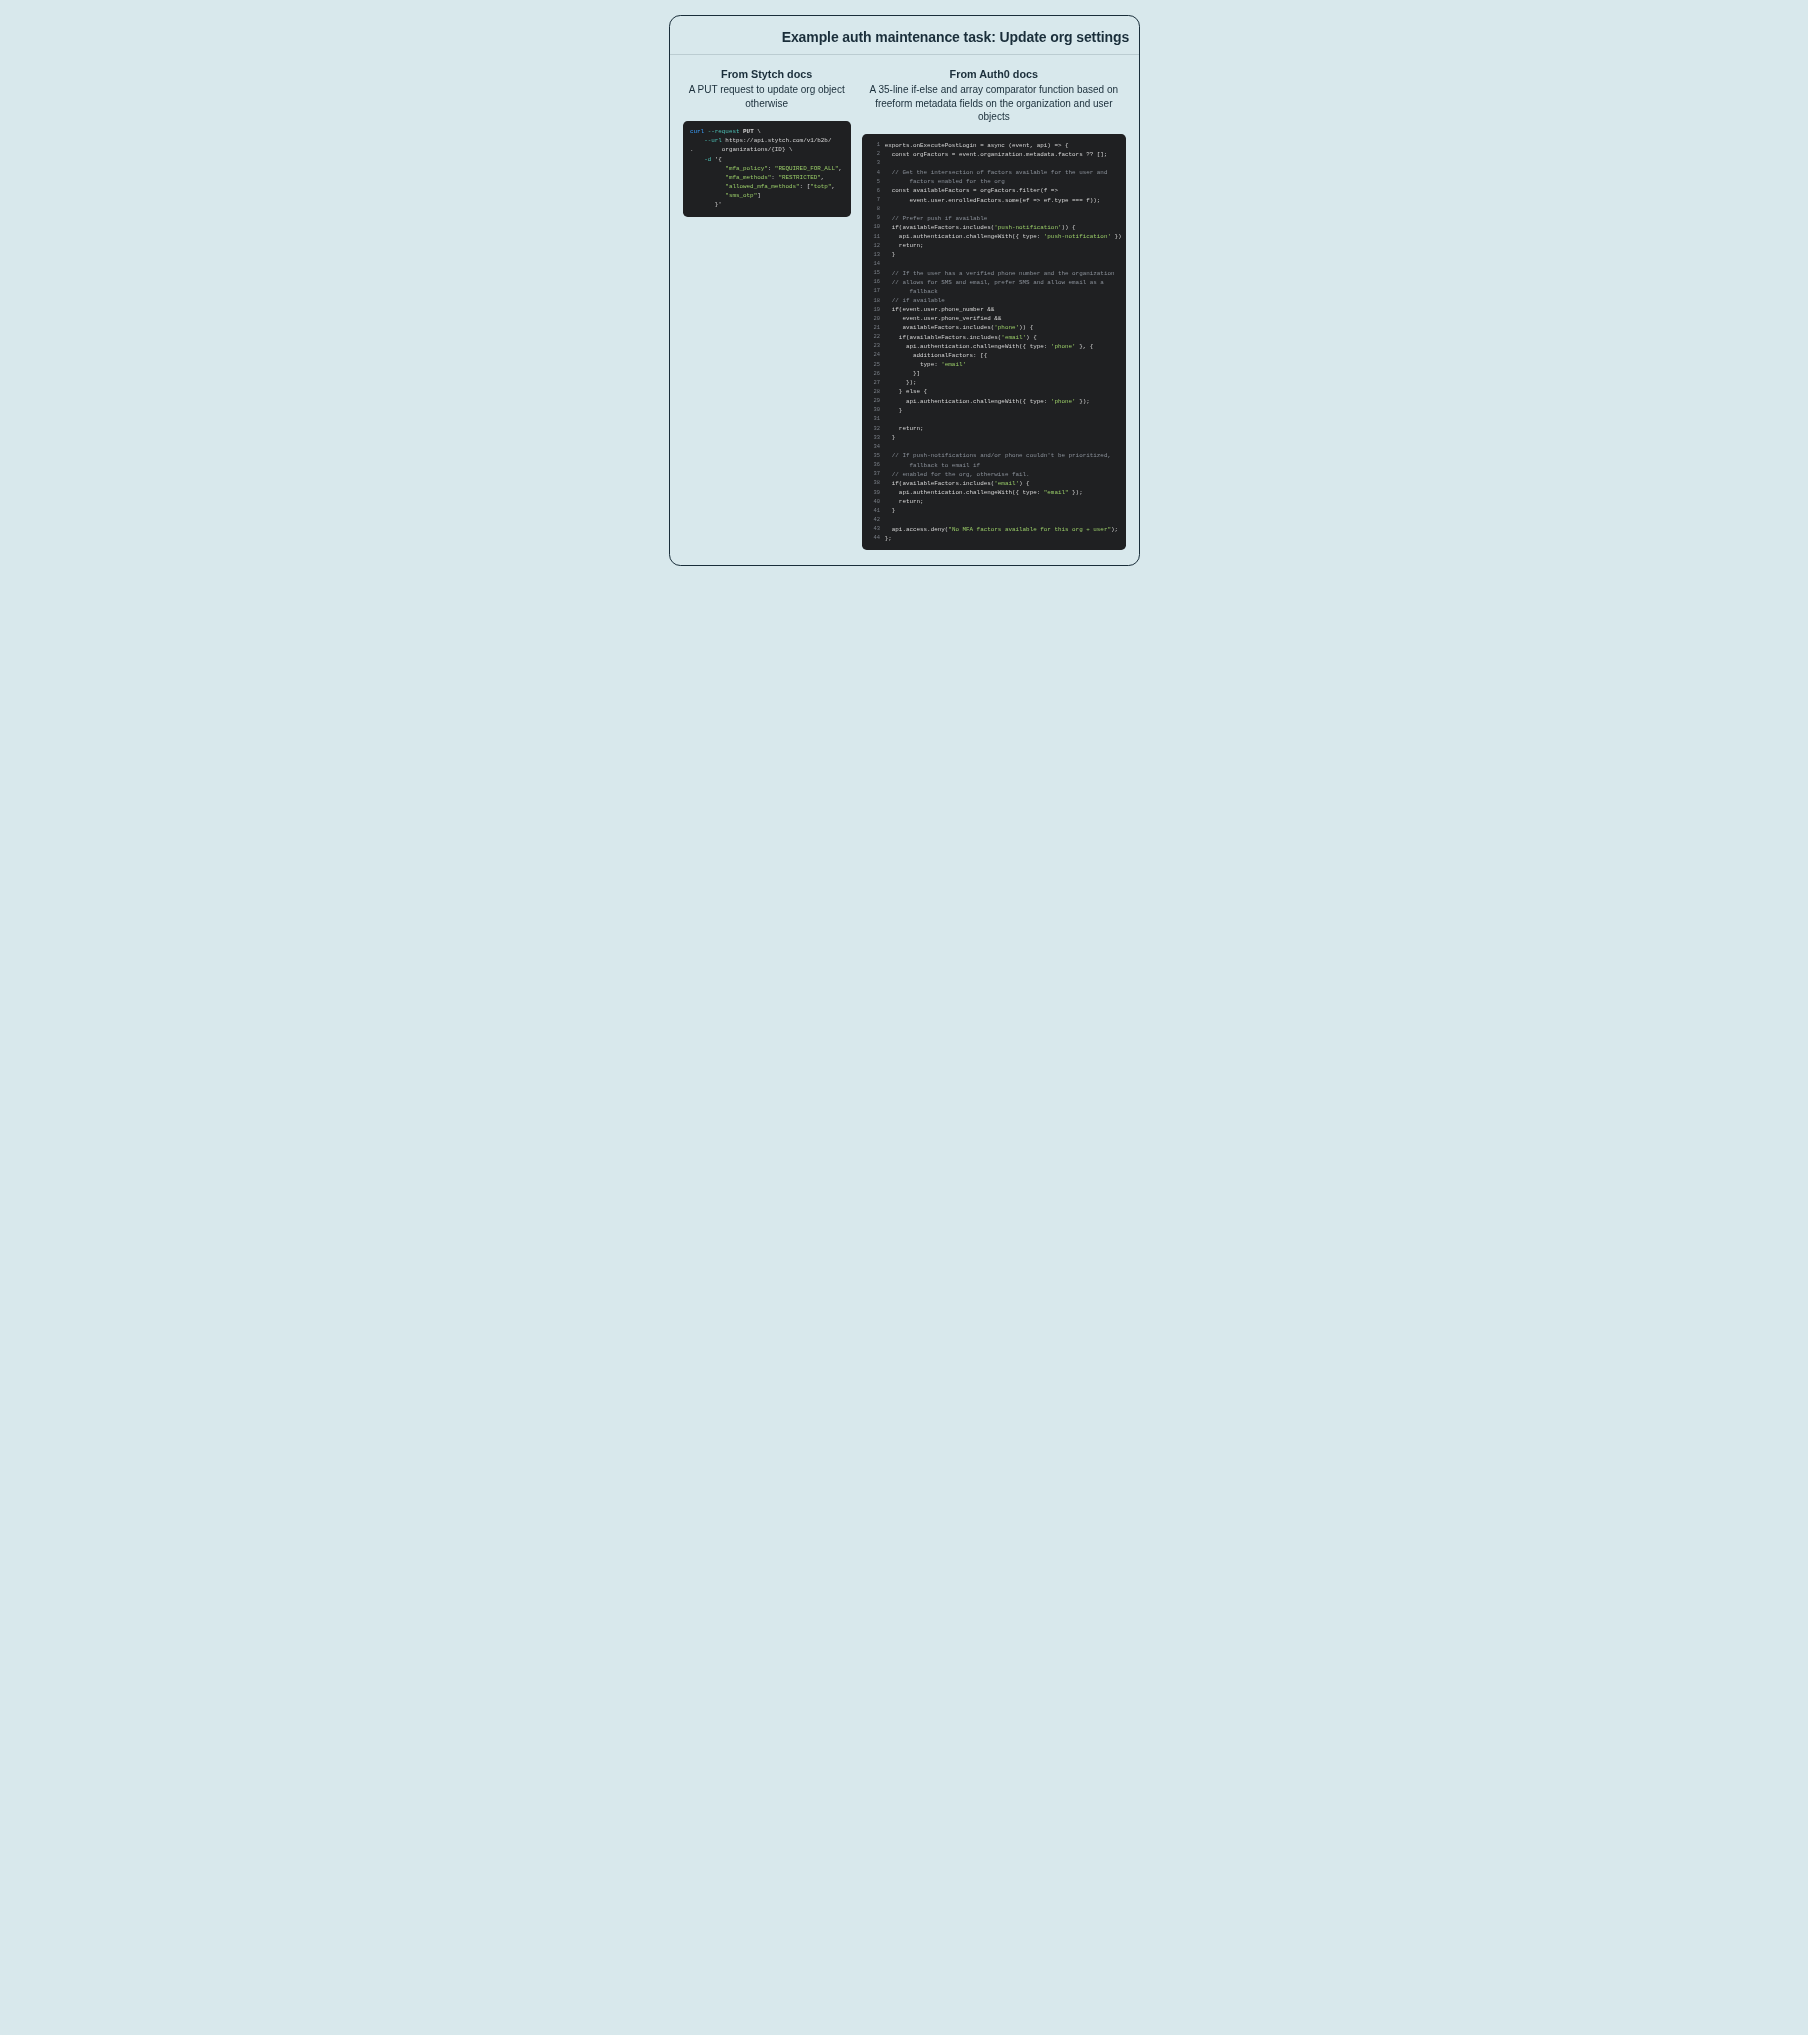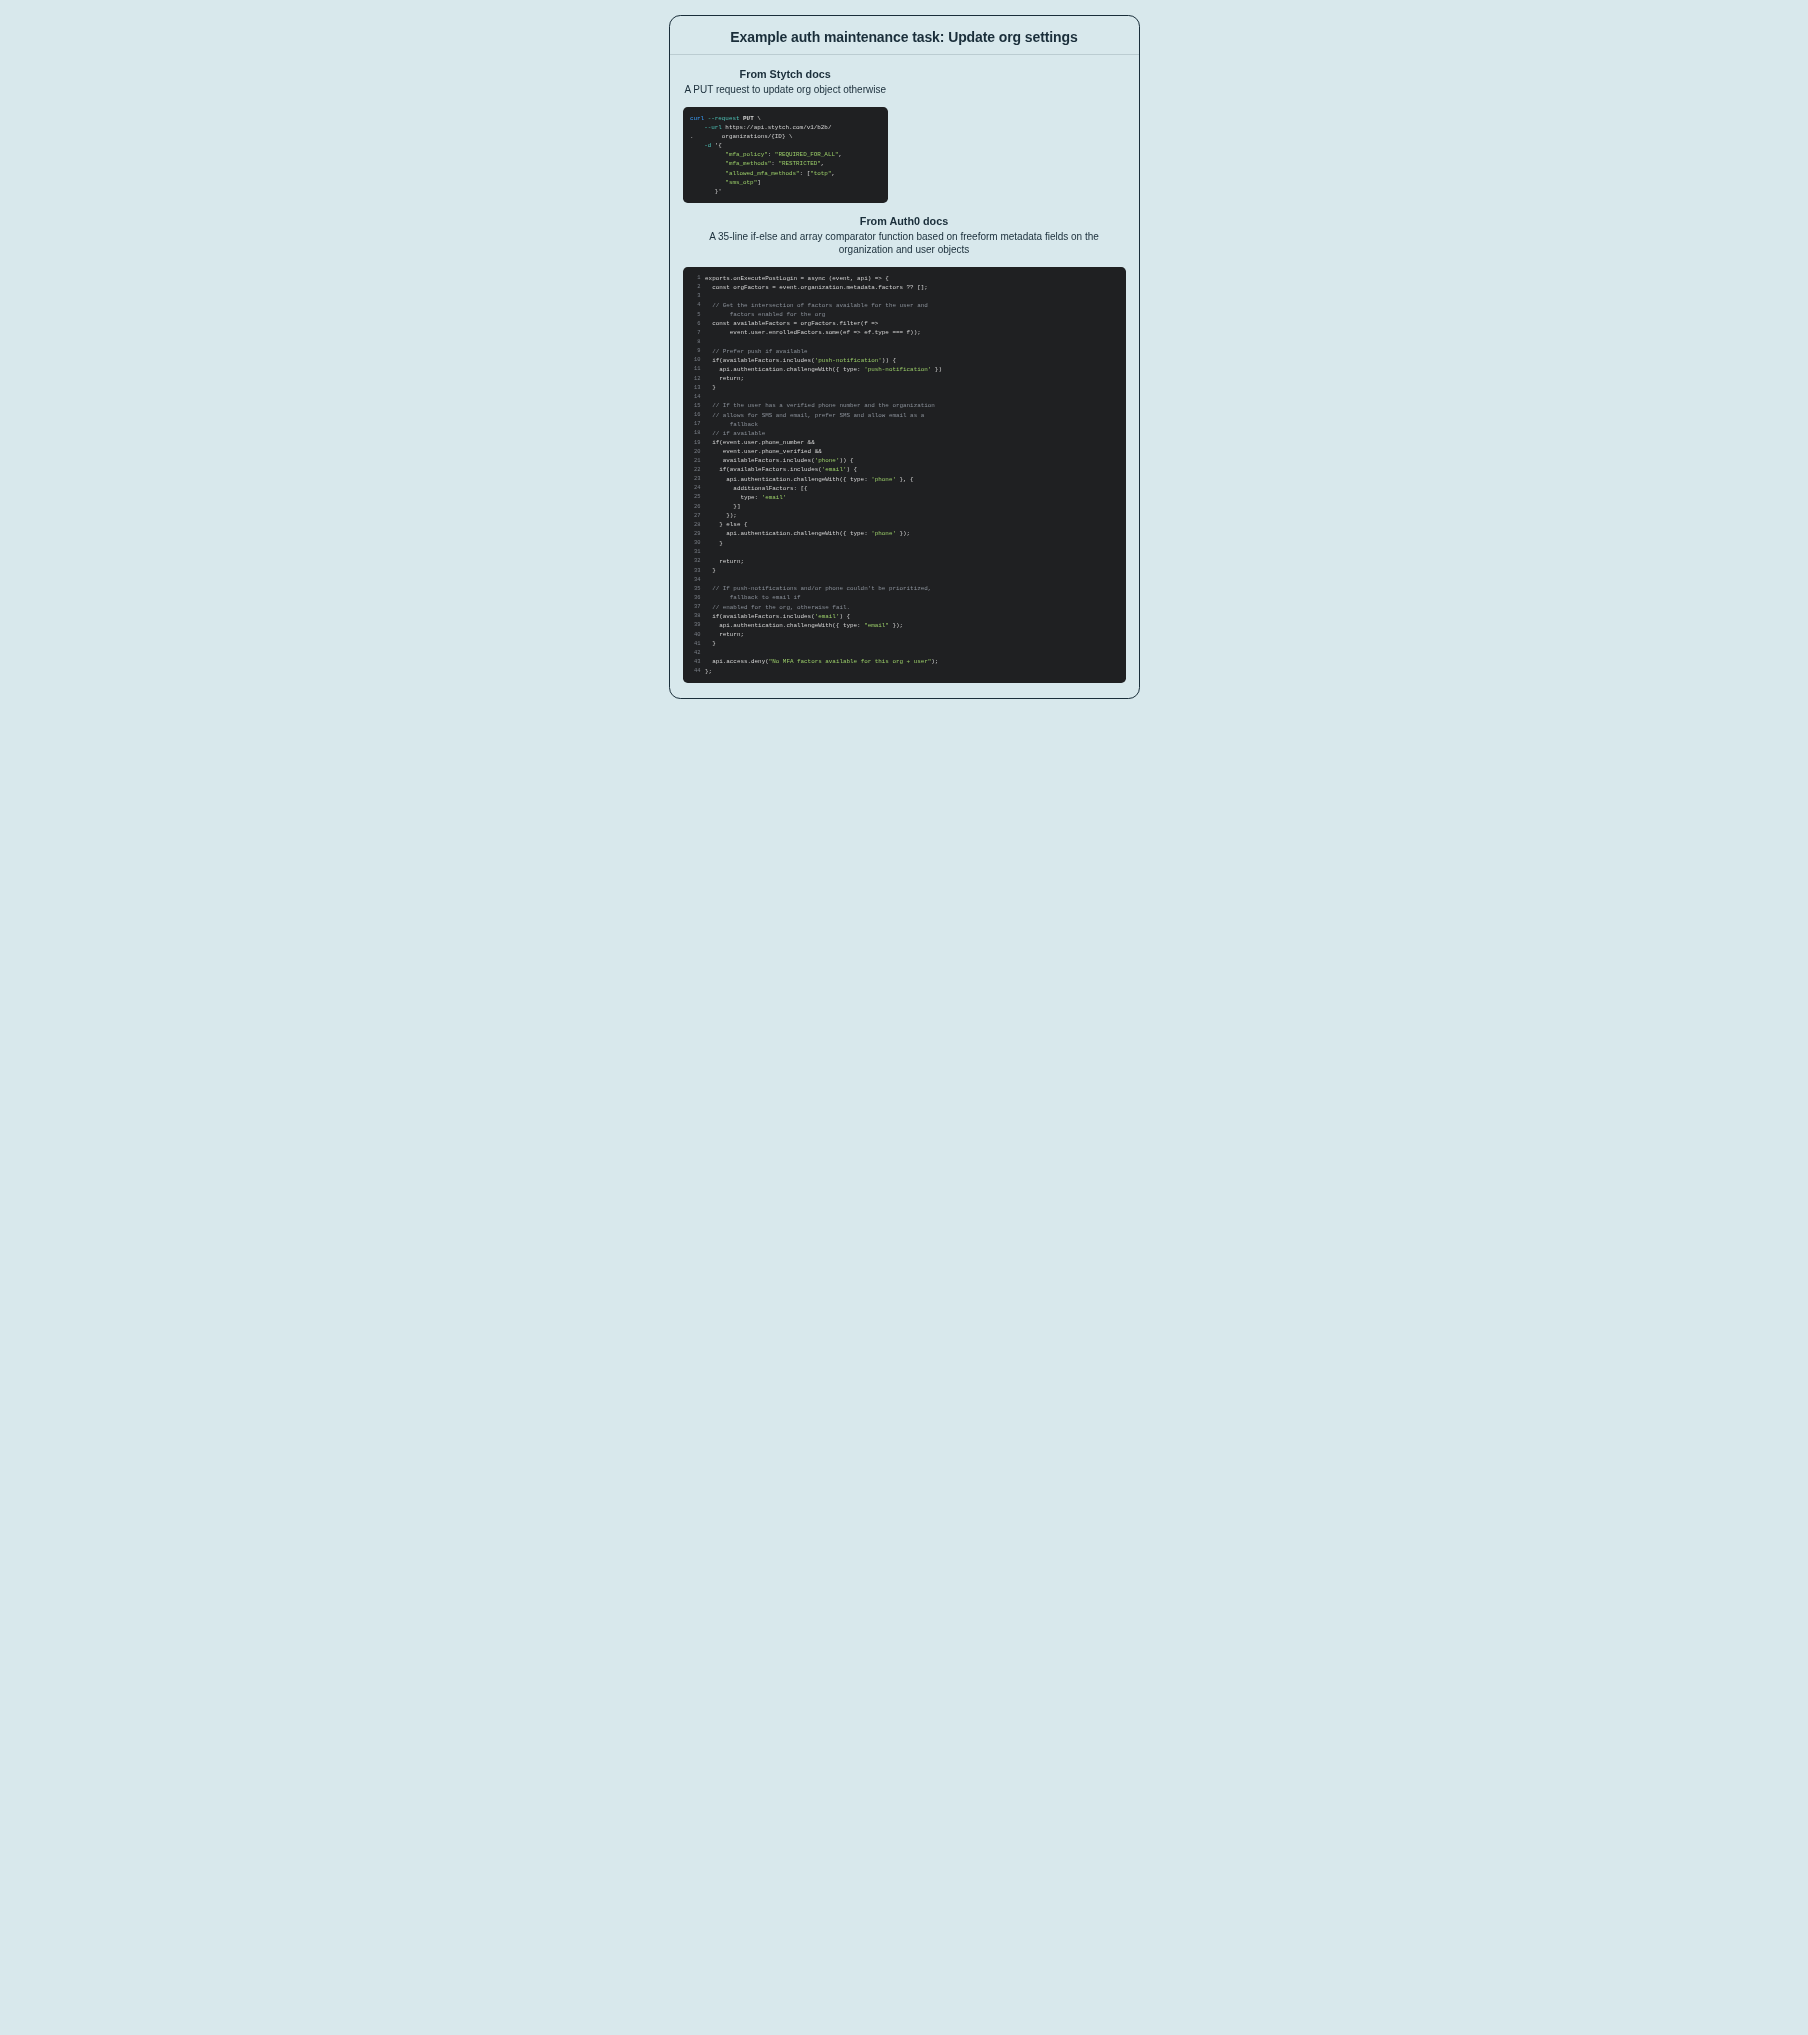--- a/index.html
+++ b/index.html
@@ -21,27 +21,27 @@
   .card-header {
     text-align: center;
     padding: 13px 9.4px 9.4px 9.4px;
     border-bottom: 0.5px solid rgba(26,46,58,0.15);
   }
   .card-header h1 {
     font-size: 14px;
     font-weight: 700;
     color: #1a2e3a;
     letter-spacing: -0.1px;
+    text-align: right;
   }
   .columns {
     display: flex;
     gap: 11.3px;
     padding: 13px 13px 15px 13px;
     align-items: flex-start;
-    flex-direction: column;
   }
   .col { flex: 1; min-width: 0; }
   .col-left { flex: 0 0 38%; }
   .col-right { flex: 1; }
   .col-title {
     text-align: center;
     font-size: 10.8px;
     font-weight: 700;
     color: #1a2e3a;
     margin-bottom: 2.8px;

